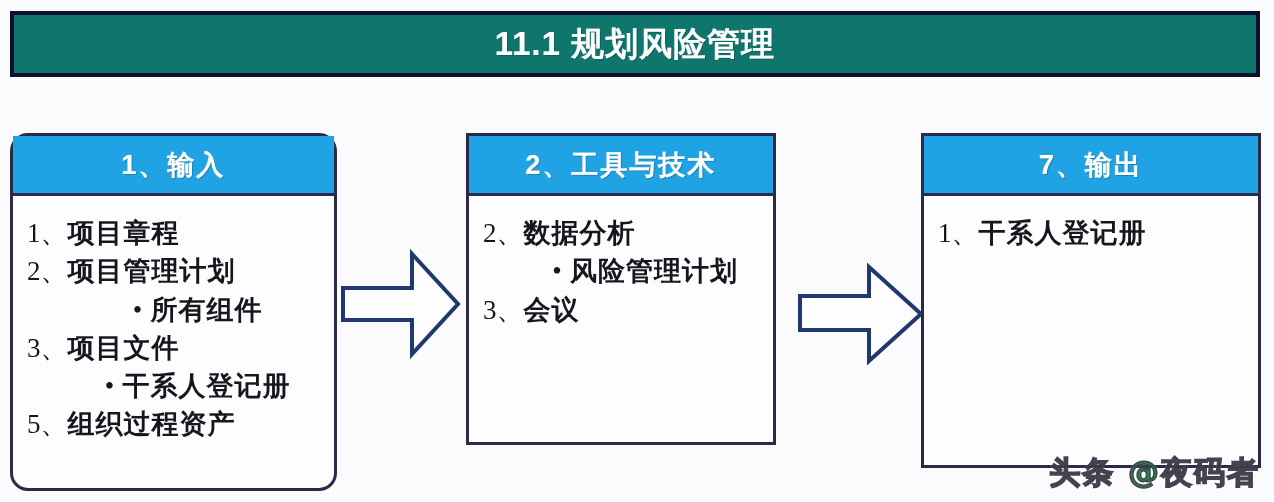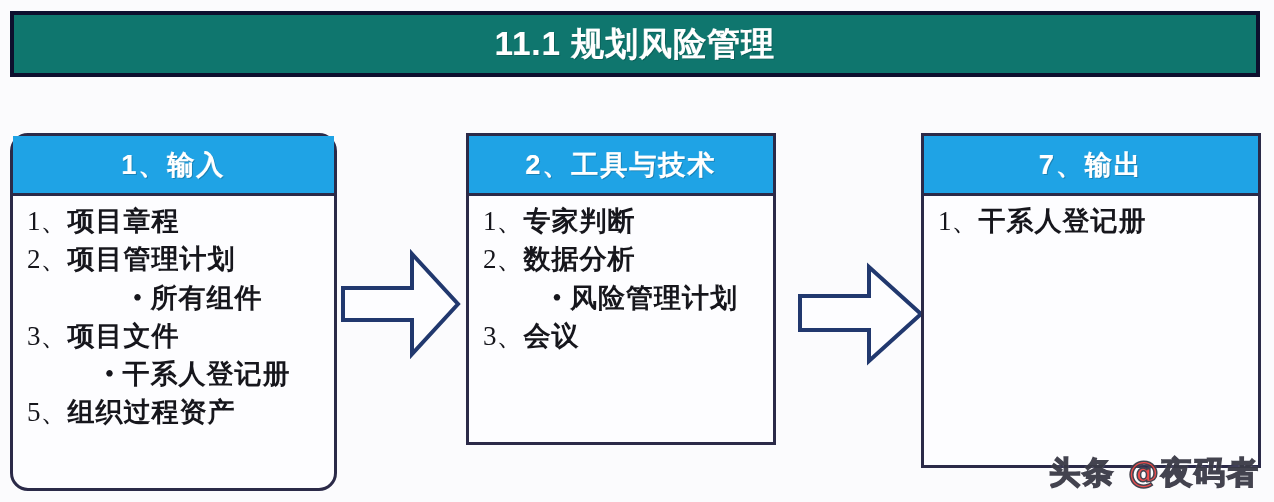--- a/index.html
+++ b/index.html
@@ -64,20 +64,21 @@
   .proc-header-text {
     color: #ffffff;
     font-size: 27px;
     font-weight: bold;
     letter-spacing: 2px;
     text-shadow: 1px 1px 0 rgba(0,0,0,0.2), -0.5px -0.5px 0 rgba(255,255,255,0.55);
     white-space: nowrap;
   }
   .proc-body {
     padding: 6px 4px 4px 14px;
+    margin-top: 12px;
   }
   .item-line {
     font-size: 27px;
     color: #16161c;
     line-height: 1.38;
     white-space: nowrap;
     font-family: "Liberation Serif", "DejaVu Serif", serif;
     font-weight: 500;
   }
   .item-line.sub {
@@ -110,21 +111,21 @@
     position: absolute;
   }
 
   
   #watermark {
     position: absolute;
     right: 14px;
     bottom: 8px;
     font-size: 31px;
     font-weight: bold;
-    color: #ef4444;
+    color: #15803d;
     letter-spacing: 2px;
     white-space: nowrap;
     -webkit-text-stroke: 1.5px #3a3a46;
     text-shadow: 0 0 2px rgba(255,255,255,0.9);
     font-family: "DejaVu Sans", "Liberation Sans", sans-serif;
     opacity: 0.95;
   }
 </style>
 </head>
 <body>
@@ -164,23 +165,20 @@
   <svg class="arrow" style="left:340px; top:248px;" width="122" height="112" viewBox="0 0 122 112">
     <polygon points="3,40 72,40 72,6 118,56 72,106 72,72 3,72" fill="#fdfdff" stroke="#21386e" stroke-width="4" stroke-linejoin="miter"></polygon>
   </svg>
 
   <div id="box-tools" class="proc-box">
     <div class="proc-header">
       <span class="proc-header-text">2、工具与技术</span>
     </div>
     <div class="proc-body">
       <div class="item-line">
-        <span class="num">1、</span><span class="cn">专家判断</span>
-      </div>
-      <div class="item-line">
         <span class="num">2、</span><span class="cn">数据分析</span>
       </div>
       <div class="item-line sub">
         <span class="bullet">•</span><span class="cn">风险管理计划</span>
       </div>
       <div class="item-line">
         <span class="num">3、</span><span class="cn">会议</span>
       </div>
     </div>
   </div>

